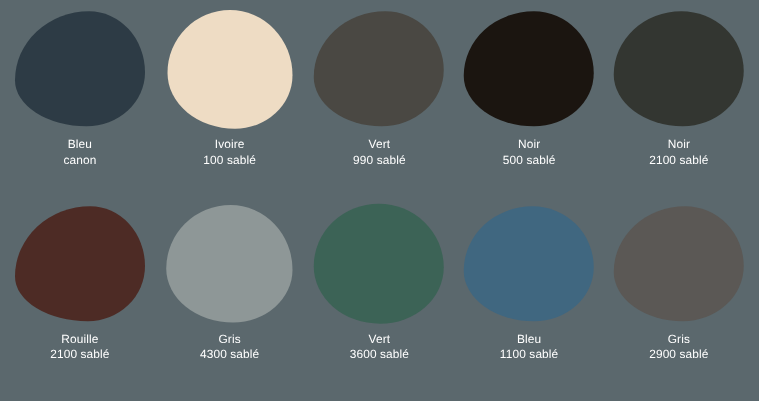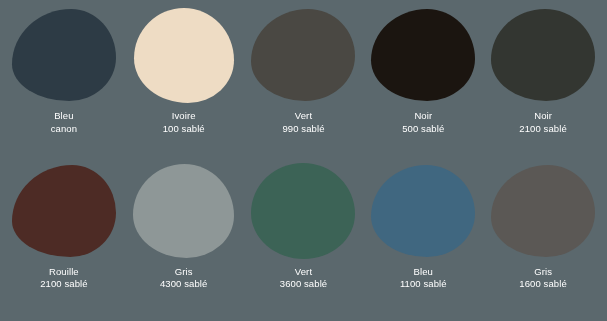--- a/index.html
+++ b/index.html
@@ -177,18 +177,18 @@
         <span class="caption-line">1100 sablé</span>
       </div>
     </div>
 
     <div class="swatch-cell">
       <div class="swatch-chip-wrap">
         <div class="swatch-chip shape-j" style="background-color: rgb(91, 88, 85);"></div>
       </div>
       <div class="swatch-caption" style="color: rgb(255, 255, 255);">
         <span class="caption-line">Gris</span>
-        <span class="caption-line">1600 sablé</span>
+        <span class="caption-line">2900 sablé</span>
       </div>
     </div>
 
   </div>
 </div>
 
 </body></html>

